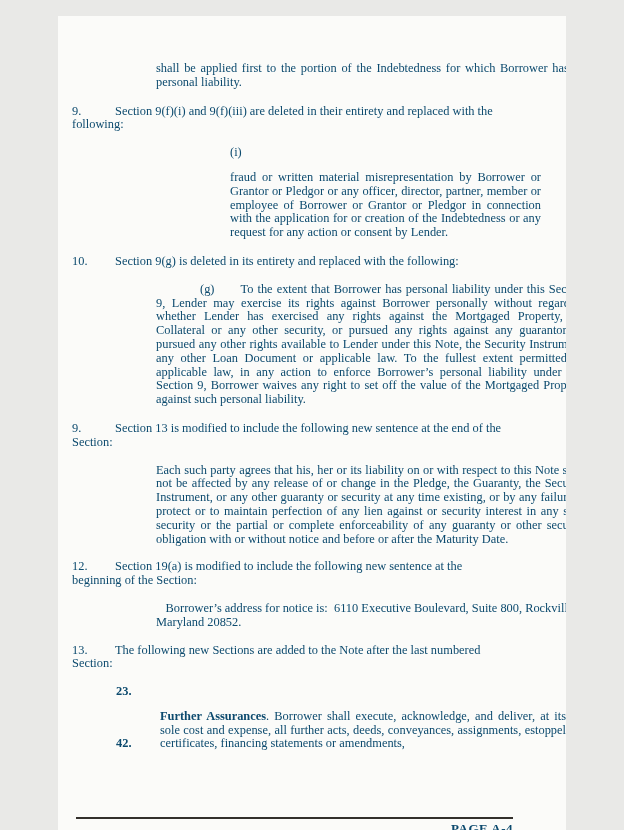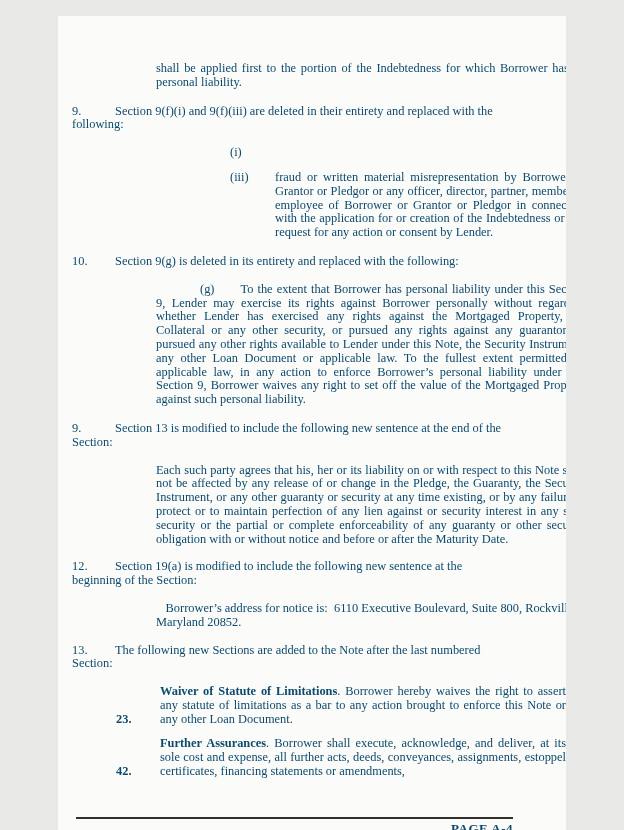--- a/index.html
+++ b/index.html
@@ -53,41 +53,39 @@
 
     <p class="bq mb-lg">shall be applied first to the portion of the Indebtedness for which Borrower has no personal liability.</p>
 
     <p class="main mb-md"><span class="num">9.</span><span>Section 9(f)(i) and 9(f)(iii) are deleted in their entirety and replaced with the following:</span></p>
 
     <div class="sub mb-sm">
       <span class="marker">(i)</span>
     </div>
 
     <div class="sub mb-lg">
-      <span class="marker">(iii)</span>
       <span class="body">fraud or written material misrepresentation by Borrower or Grantor or Pledgor or any officer, director, partner, member or employee of Borrower or Grantor or Pledgor in connection with the application for or creation of the Indebtedness or any request for any action or consent by Lender.</span>
     </div>
 
     <p class="main mb-md"><span class="num">10.</span><span>Section 9(g) is deleted in its entirety and replaced with the following:</span></p>
 
     <p class="gpara mb-lg"><span>(g)</span><span class="gtab"></span><span>To the extent that Borrower has personal liability under this Section 9, Lender may exercise its rights against Borrower personally without regard to whether Lender has exercised any rights against the Mortgaged Property, the Collateral or any other security, or pursued any rights against any guarantor, or pursued any other rights available to Lender under this Note, the Security Instrument, any other Loan Document or applicable law.  To the fullest extent permitted by applicable law, in any action to enforce Borrower’s personal liability under this Section 9, Borrower waives any right to set off the value of the Mortgaged Property against such personal liability.</span></p>
 
     <p class="main mb-md"><span class="num">9.</span><span>Section 13 is modified to include the following new sentence at the end of the Section:</span></p>
 
     <p class="bq mb-md">Each such party agrees that his, her or its liability on or with respect to this Note shall not be affected by any release of or change in the Pledge, the Guaranty, the Security Instrument, or any other guaranty or security at any time existing, or by any failure to protect or to maintain perfection of any lien against or security interest in any such security or the partial or complete enforceability of any guaranty or other security obligation with or without notice and before or after the Maturity Date.</p>
 
     <p class="main mb-md"><span class="num">12.</span><span>Section 19(a) is modified to include the following new sentence at the beginning of the Section:</span></p>
 
     <p class="bq last-short mb-md" style="text-align:center;">Borrower’s address for notice is:&nbsp; 6110 Executive Boulevard, Suite 800, Rockville, Maryland 20852.</p>
 
     <p class="main mb-md"><span class="num">13.</span><span>The following new Sections are added to the Note after the last numbered Section:</span></p>
 
     <div class="note-item mb-sm">
       <span class="marker">23.</span>
-      <span class="body"><span class="title">Waiver of Statute of Limitations</span><span>.  Borrower hereby waives the right to assert any statute of limitations as a bar to any action brought to enforce this Note or any other Loan Document.</span></span>
     </div>
 
     <div class="note-item">
       <span class="marker">42.</span>
       <span class="body"><span class="title">Further Assurances</span><span>.  Borrower shall execute, acknowledge, and deliver, at its sole cost and expense, all further acts, deeds, conveyances, assignments, estoppel certificates, financing statements or amendments,</span></span>
     </div>
 
   </div>
 
   <div class="footer-rule"></div>

